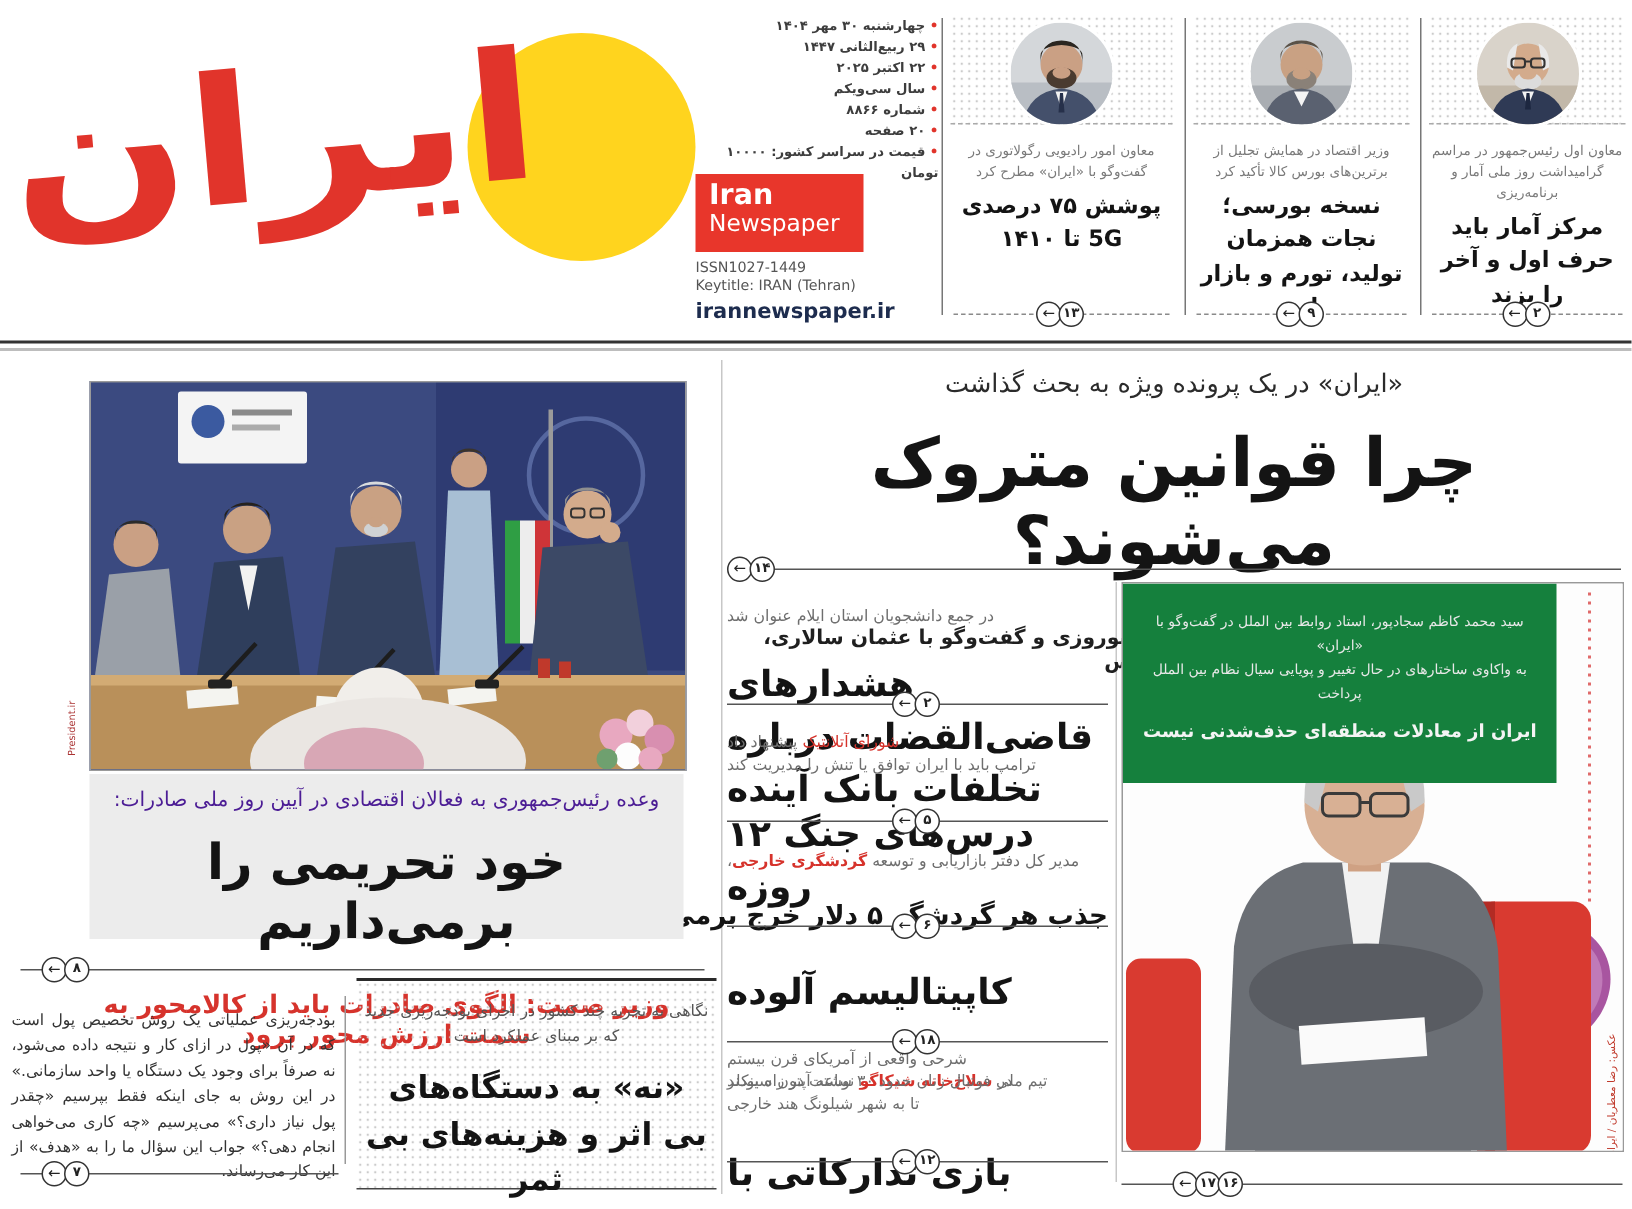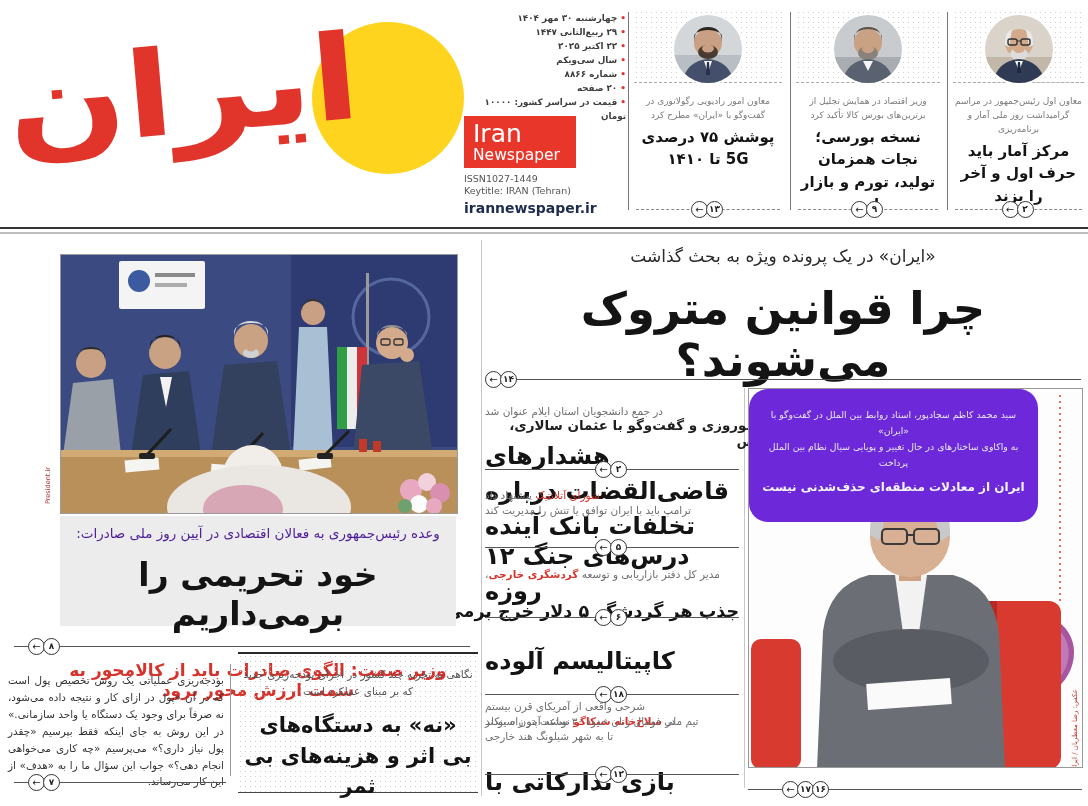--- a/index.html
+++ b/index.html
@@ -14,21 +14,21 @@
   #masthead{position:absolute;top:0;left:0;width:1088px;height:226px;}
   .logo-circle{position:absolute;left:312px;top:22px;width:152px;height:152px;border-radius:50%;background:#ffd41e;}
   .logo-fa{position:absolute;left:18px;top:28px;width:330px;font-size:118px;font-weight:bold;color:#e1342b;
            line-height:1.1;transform:rotate(-5deg) scaleX(1.18);transform-origin:center;direction:rtl;text-align:center;}
   .mast-col{position:absolute;left:462px;top:8px;width:168px;height:218px;}
   .dates{position:absolute;top:4px;right:4px;margin:0;padding:0;list-style:none;text-align:right;
          font-size:8.8px;font-weight:bold;color:#3d3d3d;line-height:1.55;}
   .dates .blt{color:#e1342b;margin-left:3px;font-size:9px;}
   .redbox{position:absolute;top:108px;left:2px;width:112px;height:52px;background:#e8362b;color:#fff;
           direction:ltr;text-align:left;padding:5px 0 0 9px;box-sizing:border-box;line-height:1.05;}
-  .redbox .l1{font-size:25px;font-weight:normal;}
+  .redbox .l1{font-size:19px;font-weight:bold;}
   .redbox .l2{font-size:15.5px;}
   .issn{position:absolute;top:165px;left:2px;direction:ltr;text-align:left;font-size:9.5px;color:#555;line-height:1.3;}
   .site{position:absolute;top:192px;left:2px;direction:ltr;text-align:left;font-size:14px;font-weight:bold;color:#1d2c4e;}
   .vline{position:absolute;top:12px;height:198px;border-left:1px solid #777;}
   .v0{left:628px;} .v1{left:790px;} .v2{left:947px;}
   .tb{position:absolute;top:10px;height:206px;text-align:center;}
   .tb0{left:632px;width:152px;} .tb1{left:794px;width:148px;} .tb2{left:951px;width:135px;}
   .tb .dotzone{position:absolute;top:0;left:2px;right:2px;height:72px;border-bottom:1px dashed #aaa;}
   .tb .portrait{position:relative;margin:5px auto 0;width:68px;height:68px;border-radius:50%;overflow:hidden;z-index:1;box-shadow:0 0 0 2px #fff;}
   .tb .kicker{margin:12px 2px 0;font-size:9px;line-height:1.55;color:#7a7a7a;}
@@ -64,22 +64,22 @@
   .mb1{height:82px;padding-top:5px;box-sizing:border-box;}
   .mb2{height:78px;padding-top:7px;box-sizing:border-box;}
   .mb3{height:70px;padding-top:8px;box-sizing:border-box;}
   .mb4{height:77px;padding-top:6px;box-sizing:border-box;}
   .mb5{height:80px;padding-top:8px;box-sizing:border-box;}
 
   
   .cright{position:absolute;left:748px;top:388px;width:336px;height:402px;}
   .photoR{position:absolute;top:0;left:0;right:1px;bottom:22px;border:1px solid #999;background:#fff;overflow:hidden;}
   .photoR svg{position:absolute;left:0;top:0;}
-  .blackbox{position:absolute;top:0;left:0;width:289px;height:133px;background:#6d28d9;color:#fff;
-            text-align:center;padding:9px 10px;box-sizing:border-box;border-radius:19px;}
+  .blackbox{position:absolute;top:0;left:0;width:289px;height:133px;background:#15803d;color:#fff;
+            text-align:center;padding:9px 10px;box-sizing:border-box;}
   .blackbox .k{font-size:9.3px;line-height:1.7;color:#e8e8e8;}
   .blackbox .hl{font-size:22.5px;line-height:1.35;color:#fff;margin-top:2px;}
   .blackbox .sub{font-size:12px;font-weight:bold;color:#f4f4f4;margin-top:5px;}
   .creditR{position:absolute;right:3px;bottom:78px;transform:rotate(-90deg);transform-origin:right bottom;
            font-size:7px;color:#c0392b;white-space:nowrap;}
   .cright>.rule{left:0;right:2px;bottom:0;}
   .cright .badges{left:36px;}
 
   
   .cleft{position:absolute;left:0;top:232px;width:478px;height:574px;}

